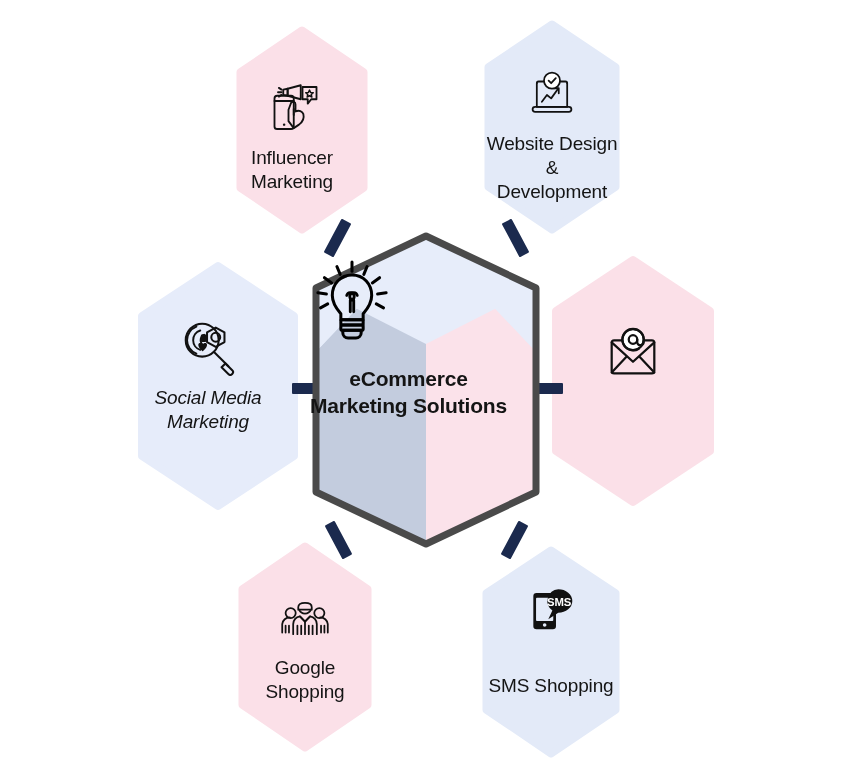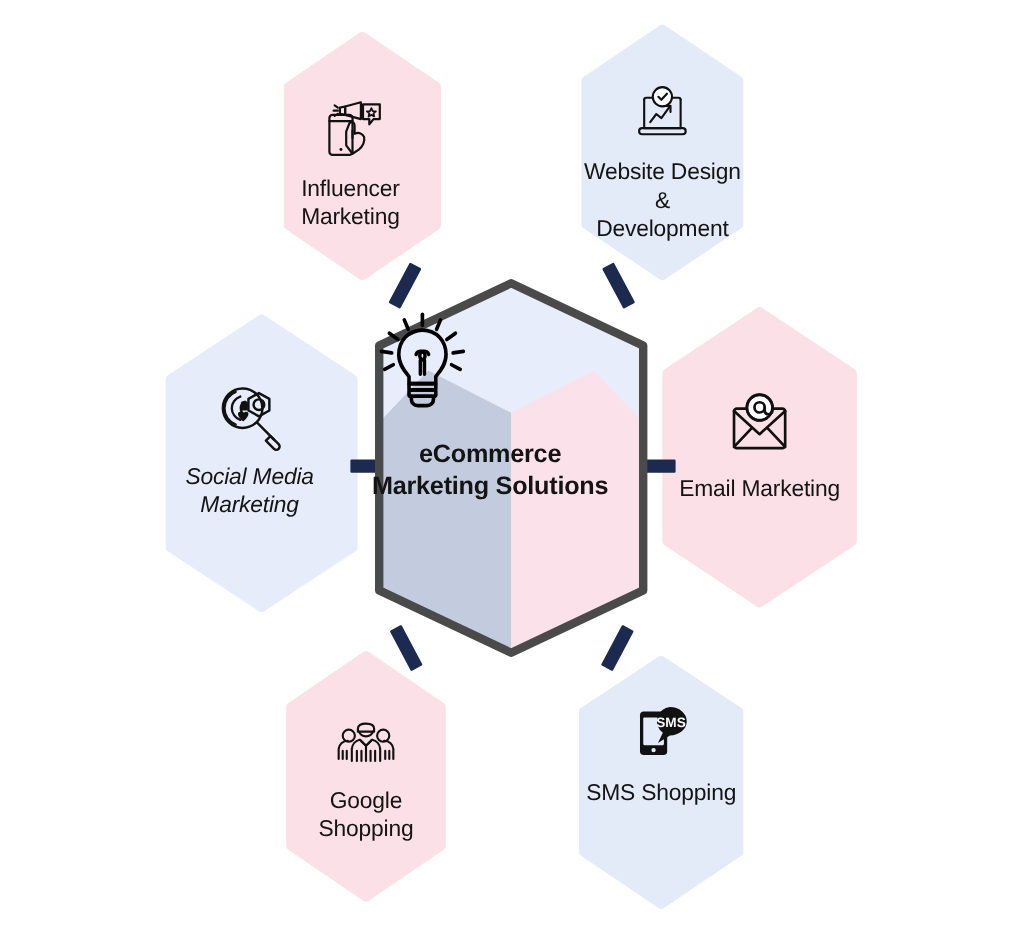--- a/index.html
+++ b/index.html
@@ -169,21 +169,20 @@
         <svg width="62" height="62" viewBox="0 0 64 64" fill="none" stroke="#111" stroke-width="2.3" stroke-linecap="round" stroke-linejoin="round">
           <rect x="10" y="17" width="44" height="34" rx="2.5"></rect>
           <polyline points="10,19 32,39 54,19"></polyline>
           <line x1="10" y1="50" x2="25" y2="34"></line>
           <line x1="54" y1="50" x2="39" y2="34"></line>
           <circle cx="32" cy="16" r="11" fill="#fff"></circle>
           <circle cx="32" cy="16" r="4.4"></circle>
           <path d="M36.4 16 L36.4 19.5 A3.4 3.4 0 0 0 43 18 A11 11 0 1 0 38 25.5"></path>
         </svg>
       </span>
-      <div class="node-label">Email Marketing</div>
     </div>
   </div>
 
   <div class="node" style="left:238px; top:544px;">
     <svg class="node-svg" width="134" height="206" viewBox="0 0 134 206">
       <path d="M67 2 L130 45 L130 161 L67 204 L4 161 L4 45 Z" fill="#fbe0e8" stroke="#fbe0e8" stroke-width="7" stroke-linejoin="round"></path>
     </svg>
     <div class="node-content" style="width:134px; height:206px; padding-top:48px;">
       <span class="node-icon">
         <svg width="54" height="54" viewBox="0 0 64 64" fill="none" stroke="#111" stroke-width="2.1" stroke-linecap="round" stroke-linejoin="round">
@@ -207,21 +206,21 @@
         </svg>
       </span>
       <div class="node-label">Google Shopping</div>
     </div>
   </div>
 
   <div class="node" style="left:482px; top:548px;">
     <svg class="node-svg" width="138" height="208" viewBox="0 0 138 208">
       <path d="M69 2 L134 45 L134 162 L69 206 L4 162 L4 45 Z" fill="#e3eaf8" stroke="#e3eaf8" stroke-width="7" stroke-linejoin="round"></path>
     </svg>
-    <div class="node-content" style="width:138px; height:208px; padding-top:34px;">
+    <div class="node-content" style="width:138px; height:208px; padding-top:34px;gap:24px;">
       <span class="node-icon">
         <svg width="58" height="58" viewBox="0 0 64 64" fill="none">
           <path d="M16 12 h18 a3.5 3.5 0 0 1 3.5 3.5 v33 a3.5 3.5 0 0 1 -3.5 3.5 h-18 a3.5 3.5 0 0 1 -3.5 -3.5 v-33 a3.5 3.5 0 0 1 3.5 -3.5 z" fill="#111"></path>
           <rect x="15.5" y="17.5" width="19" height="25.5" rx="1" fill="#e3eaf8"></rect>
           <circle cx="25" cy="47.5" r="2" fill="#e3eaf8"></circle>
           <path d="M40 8 A15.5 13 0 1 1 40 34 L29 41 L33.5 31.5 A13 13 0 0 1 40 8 Z" fill="#111"></path>
           <text x="41" y="26" font-family="Liberation Sans, sans-serif" font-size="12.5" font-weight="700" fill="#ffffff" text-anchor="middle">SMS</text>
         </svg>
       </span>
       <div class="node-label">SMS Shopping</div>

